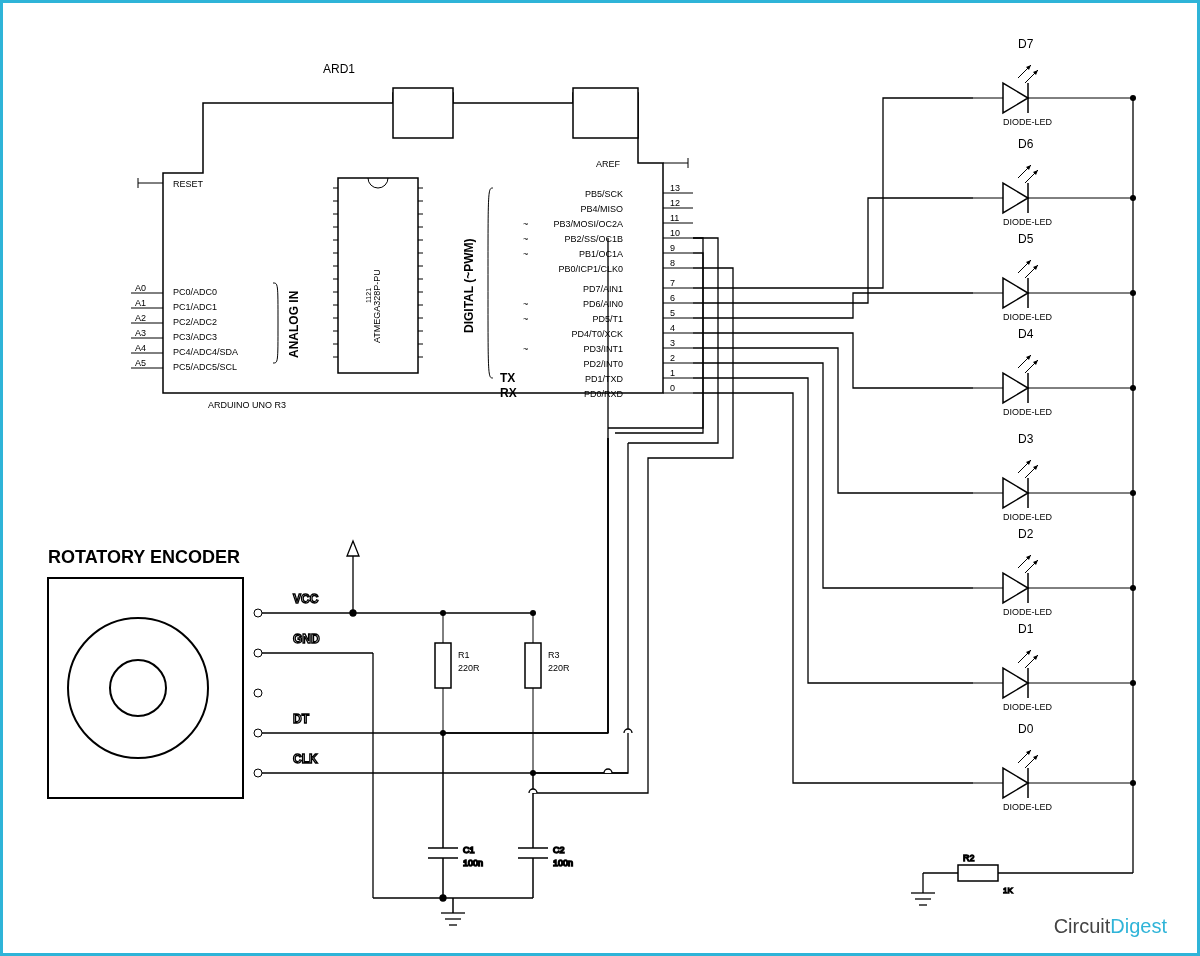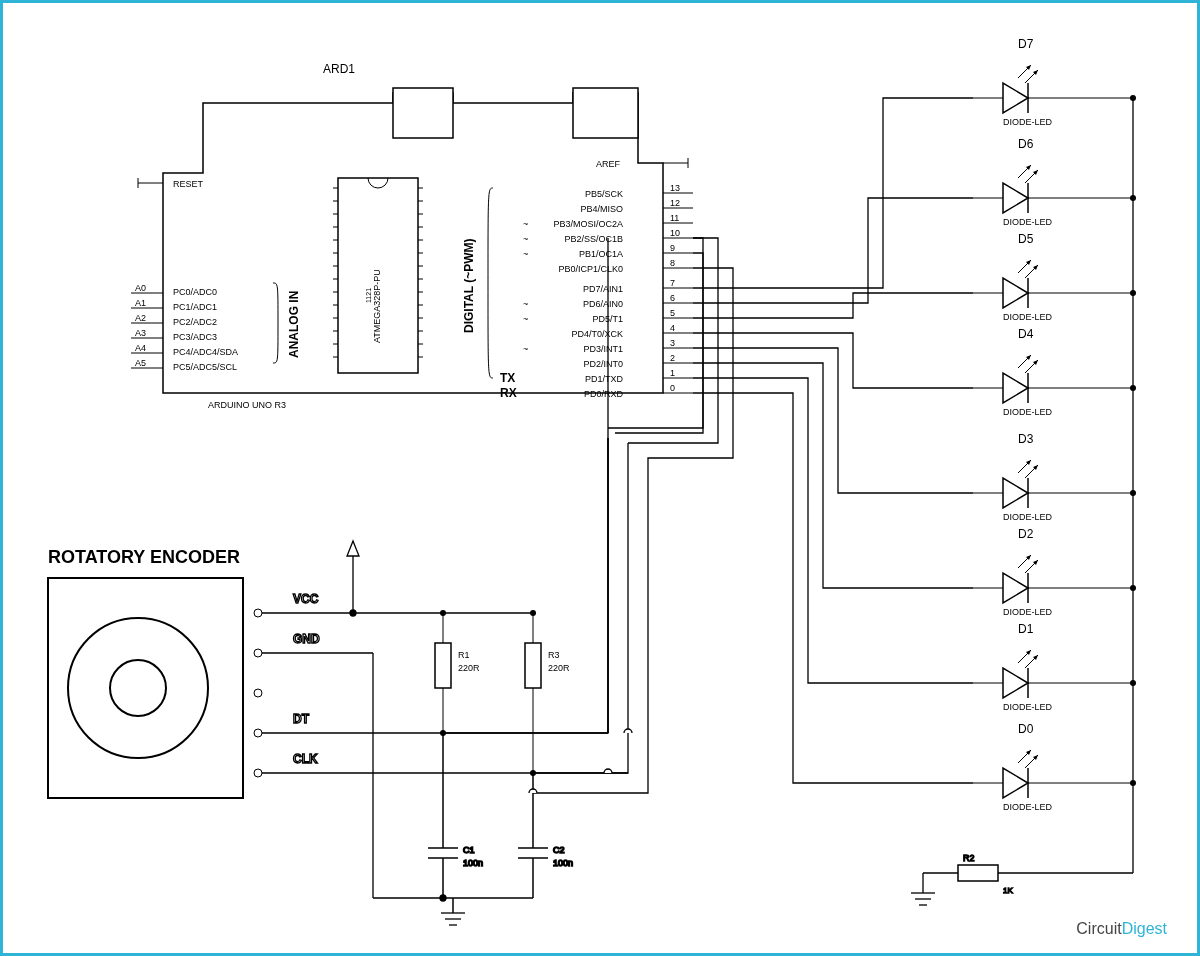--- a/index.html
+++ b/index.html
@@ -29,21 +29,21 @@
     font-weight: bold;
   }
   .med {
     font-size: 12px;
     font-weight: bold;
   }
   .logo {
     position: absolute;
     right: 30px;
     bottom: 15px;
-    font-size: 16px;
+    font-size: 20px;
     color: #444;
     margin-left: 32px;
   }
   .logo .d { color: #2fb4d8; }
 </style>
 </head>
 <body>
 
 <div class="frame">
 <svg viewBox="0 0 1200 956" width="1200" height="956">

